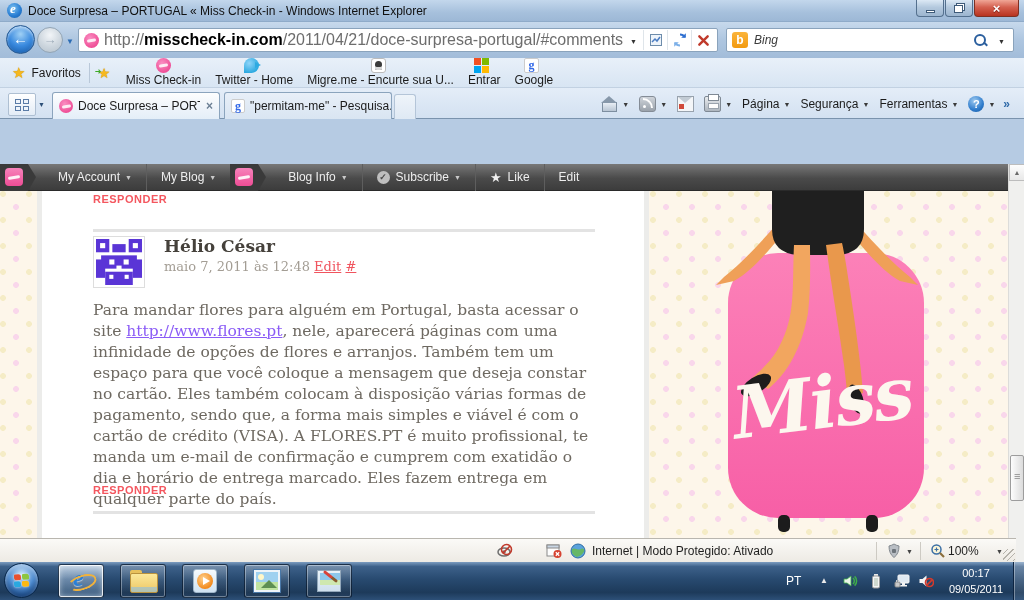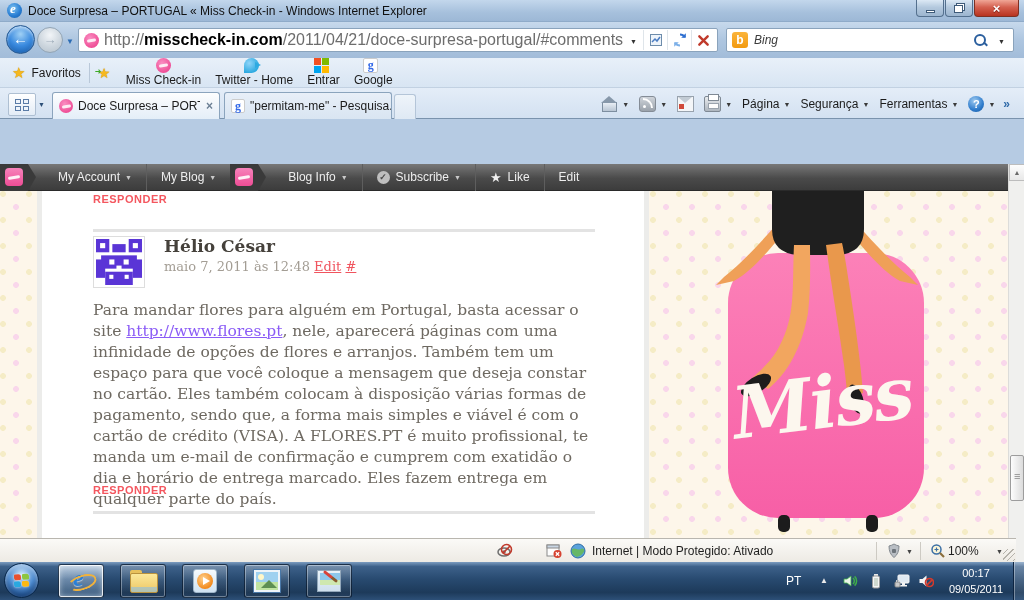--- a/index.html
+++ b/index.html
@@ -312,20 +312,24 @@
     <span class="addfav"><span class="s">★</span></span>
     <span class="favitem">
       <span class="ic fav-pink"></span>
       <span>Miss Check-in</span>
     </span>
     <span class="favitem">
       <span class="ic tw-bird"></span>
       <span>Twitter - Home</span>
     </span>
     <span class="favitem">
+      <span class="ic migre"></span>
+      <span>Migre.me - Encurte sua U...</span>
+    </span>
+    <span class="favitem">
       <span class="ic winflag">
           <i></i>
           <i></i>
           <i></i>
           <i></i>
         </span>
       <span>Entrar</span>
     </span>
     <span class="favitem">
       <span class="ic g-ic">g</span>

